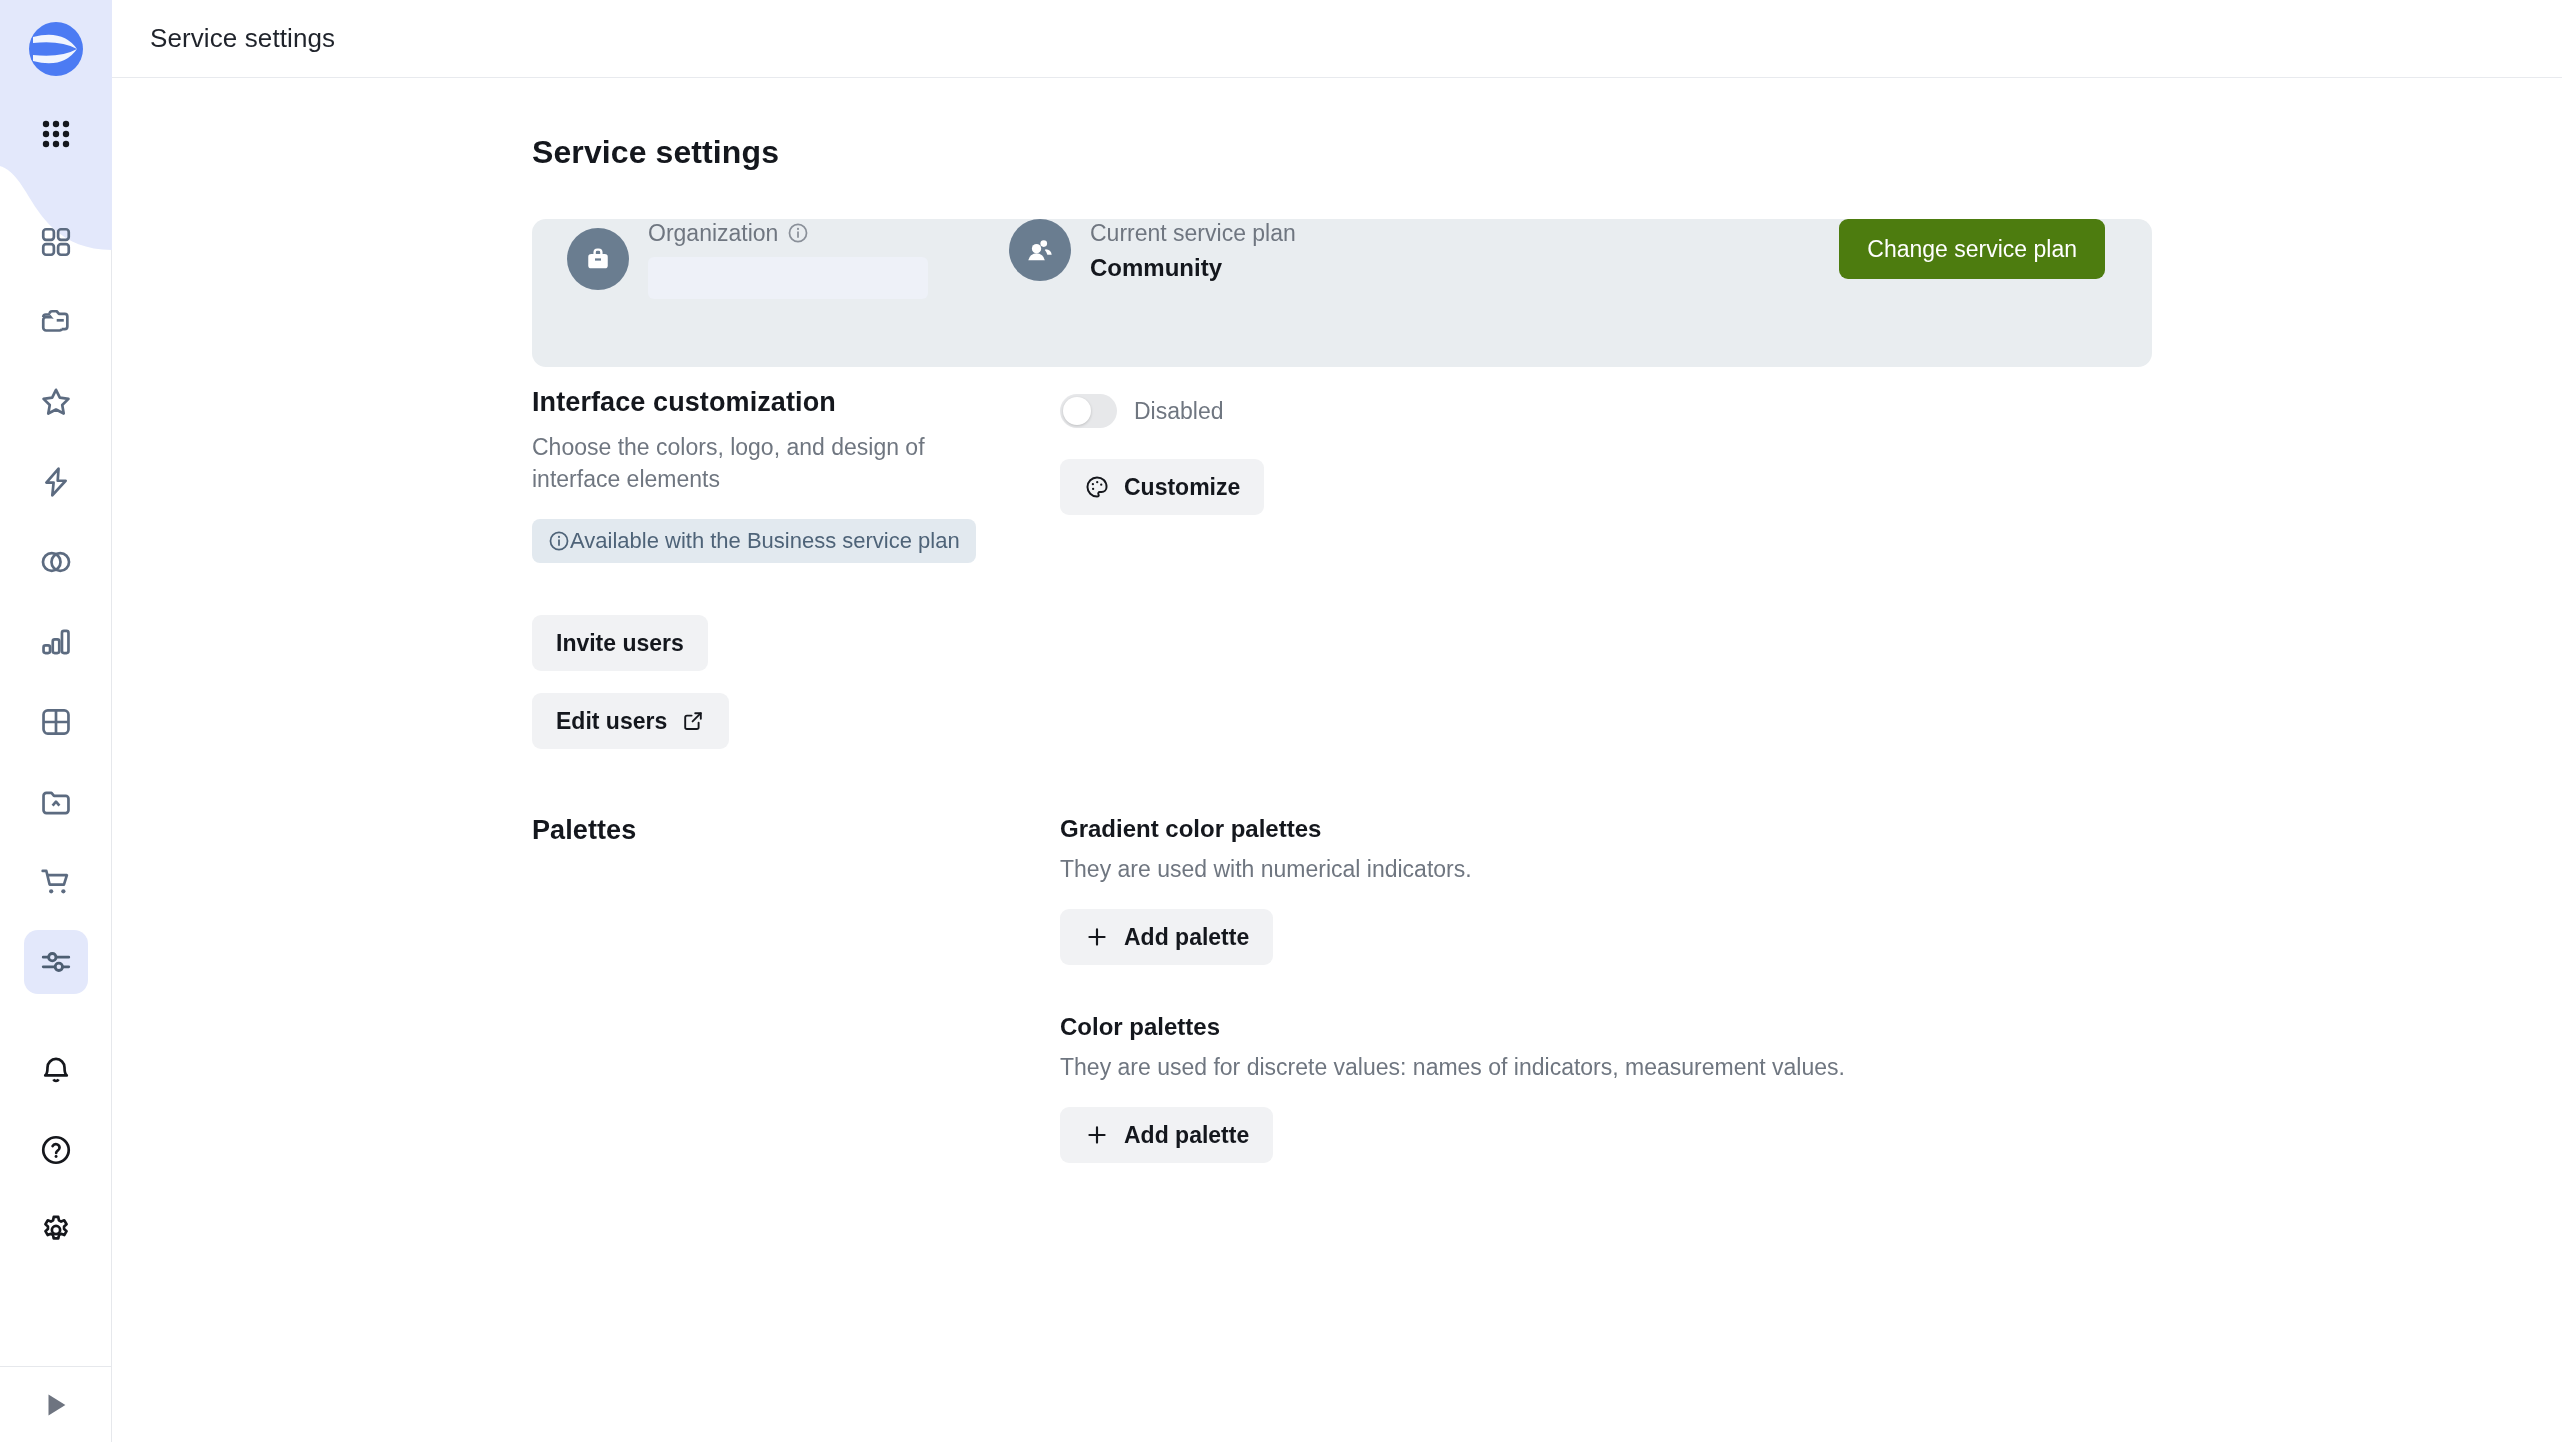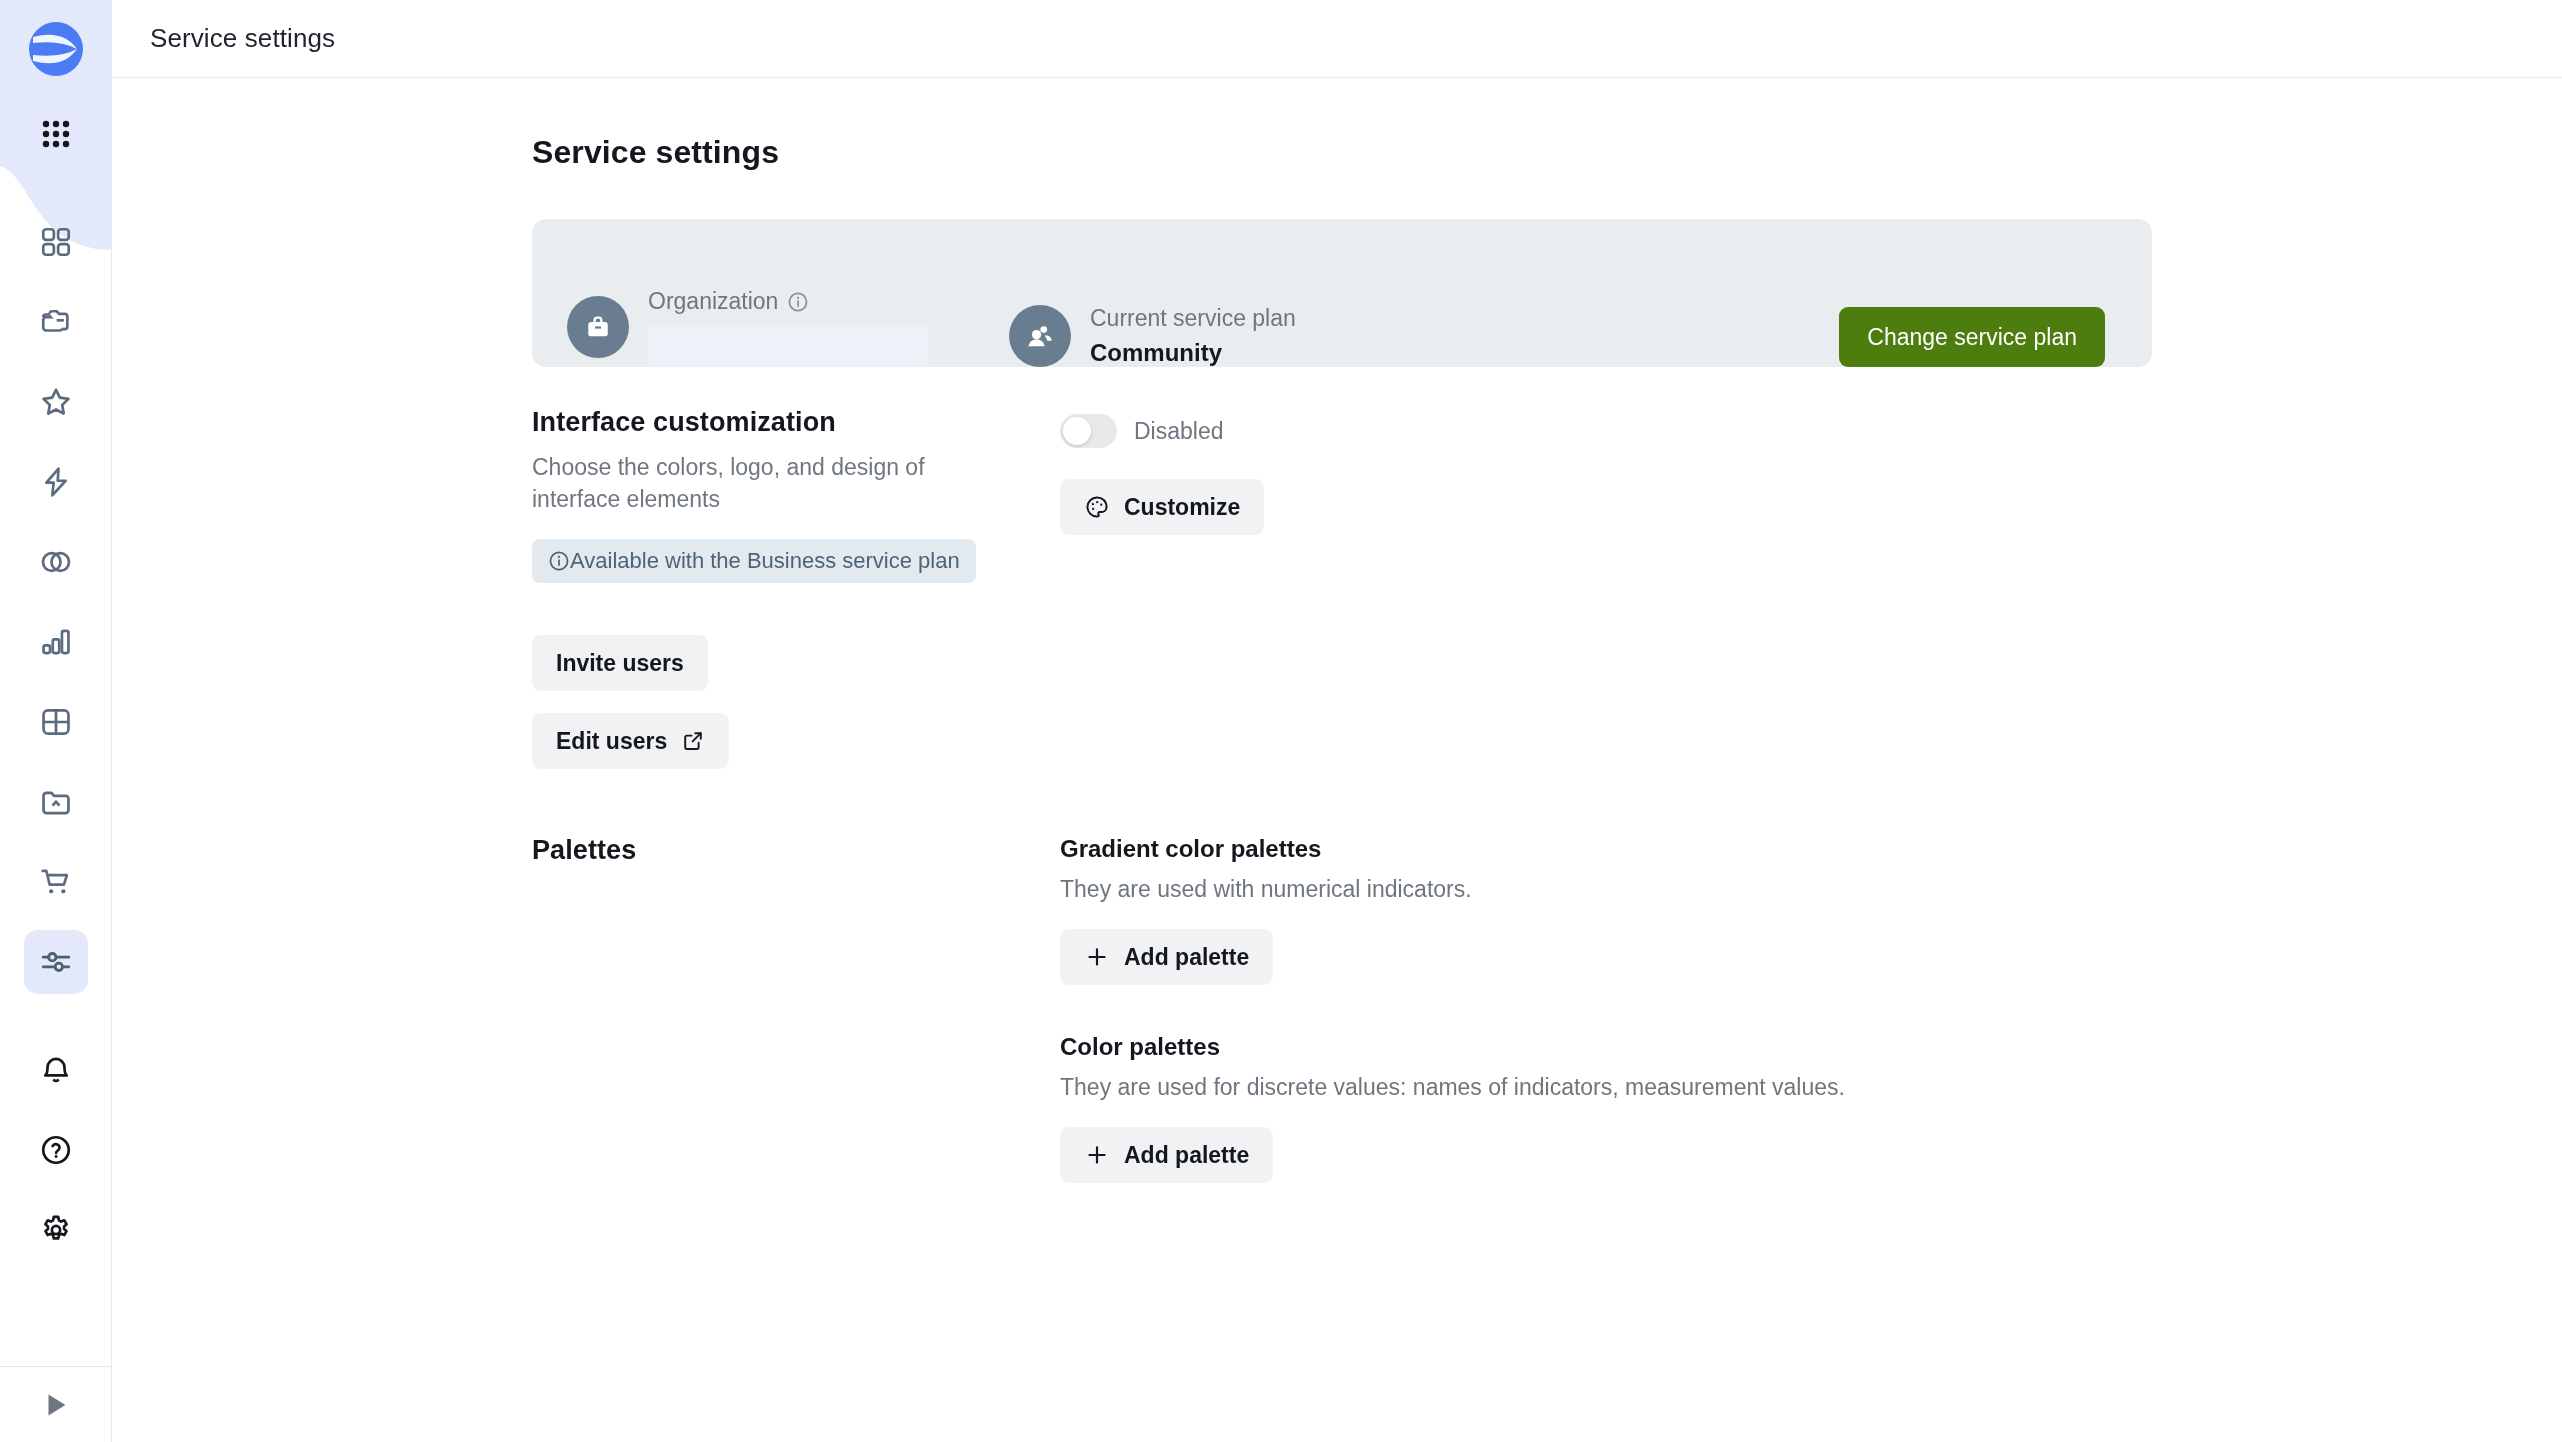--- a/index.html
+++ b/index.html
@@ -163,23 +163,23 @@
     letter-spacing: .1px;
     margin-bottom: 48px;
   }
 
   
   .plan-card {
     background: #e9edf0;
     border-radius: 14px;
     height: 148px;
     display: flex;
-    align-items: flex-end;
-    padding: 0 47px 0 35px;
-    margin-bottom: 40px;
+    align-items: flex-start;
+    padding: 0 47px 15px 35px;
+    margin-bottom: 20px;
   }
 
   .plan-block { display: flex; align-items: center; }
 
   .plan-avatar {
     width: 62px; height: 62px;
     border-radius: 50%;
     background: #6a7d90;
     display: flex; align-items: center; justify-content: center;
     color: #ffffff;

